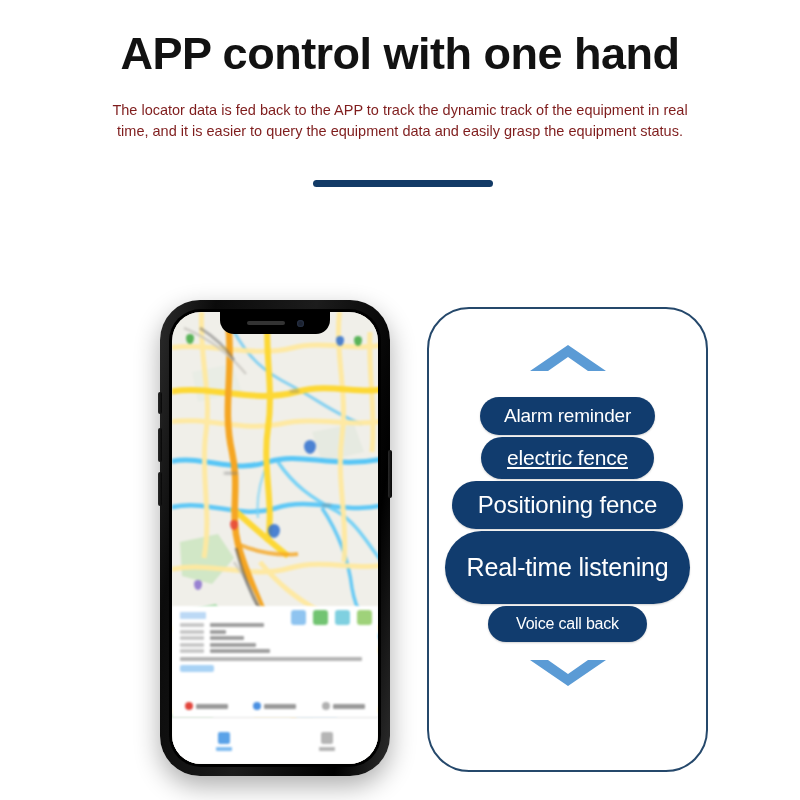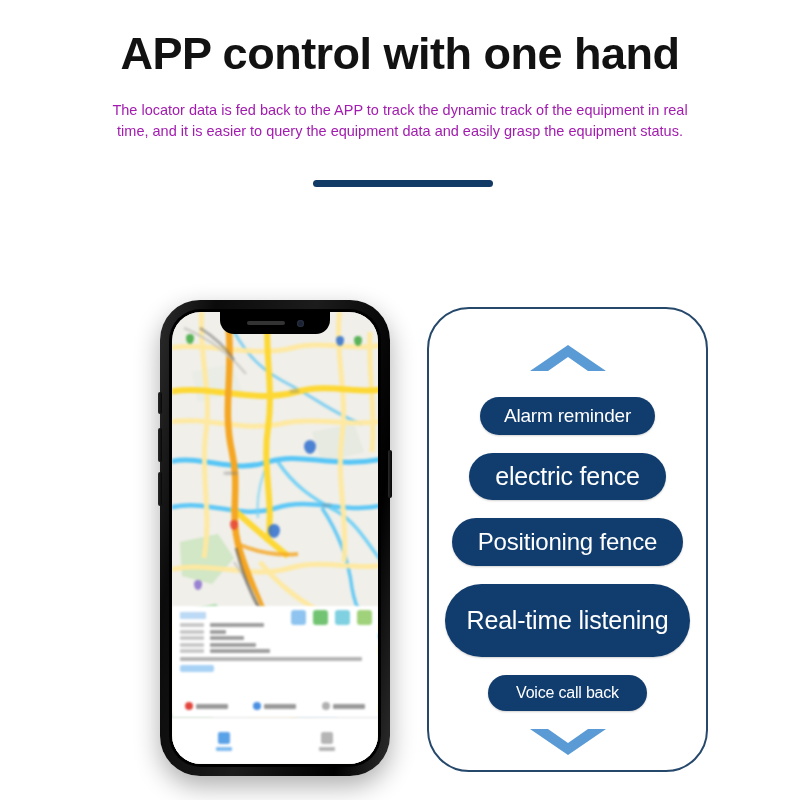--- a/index.html
+++ b/index.html
@@ -30,21 +30,21 @@
     white-space: nowrap;
   }
   .page-subtitle {
     position: absolute;
     left: 100px;
     top: 100px;
     width: 600px;
     text-align: center;
     font-size: 14.5px;
     line-height: 21px;
-    color: #a21caf;
+    color: #7f1d1d;
   }
   .title-divider {
     position: absolute;
     left: 313px;
     top: 180px;
     width: 180px;
     height: 7px;
     border-radius: 4px;
     background: #123a66;
   }
@@ -252,35 +252,35 @@
     width: 80px;
     height: 30px;
     flex: none;
   }
   .chevron-up { margin-bottom: 24px; }
   .chevron-down { margin-top: 16px; }
   .pill-stack {
     display: flex;
     flex-direction: column;
     align-items: center;
-    gap: 18px;
+    gap: 2px;
   }
   .pill {
     background: #113c6e;
     color: #ffffff;
     border-radius: 999px;
     display: flex;
     align-items: center;
     justify-content: center;
     white-space: nowrap;
     box-shadow: 0 1px 2px rgba(0,0,0,0.18);
     letter-spacing: -0.2px;
   }
   .pill-1 { font-size: 19px; padding: 8px 24px; }
-  .pill-2 { font-size: 25px; padding: 9px 26px; }
+  .pill-2 { font-size: 21px; padding: 9px 26px; text-decoration: underline; }
   .pill-3 { font-size: 24px; padding: 10px 26px; }
   .pill-4 { font-size: 25px; padding: 22px 22px; }
   .pill-5 { font-size: 16px; padding: 9px 28px; }
 </style>
 </head>
 <body>
 
 <div class="page-title">APP control with one hand</div>
 
 <div class="page-subtitle">The locator data is fed back to the APP to track the dynamic track of the equipment in real time, and it is easier to query the equipment data and easily grasp the equipment status.</div>

